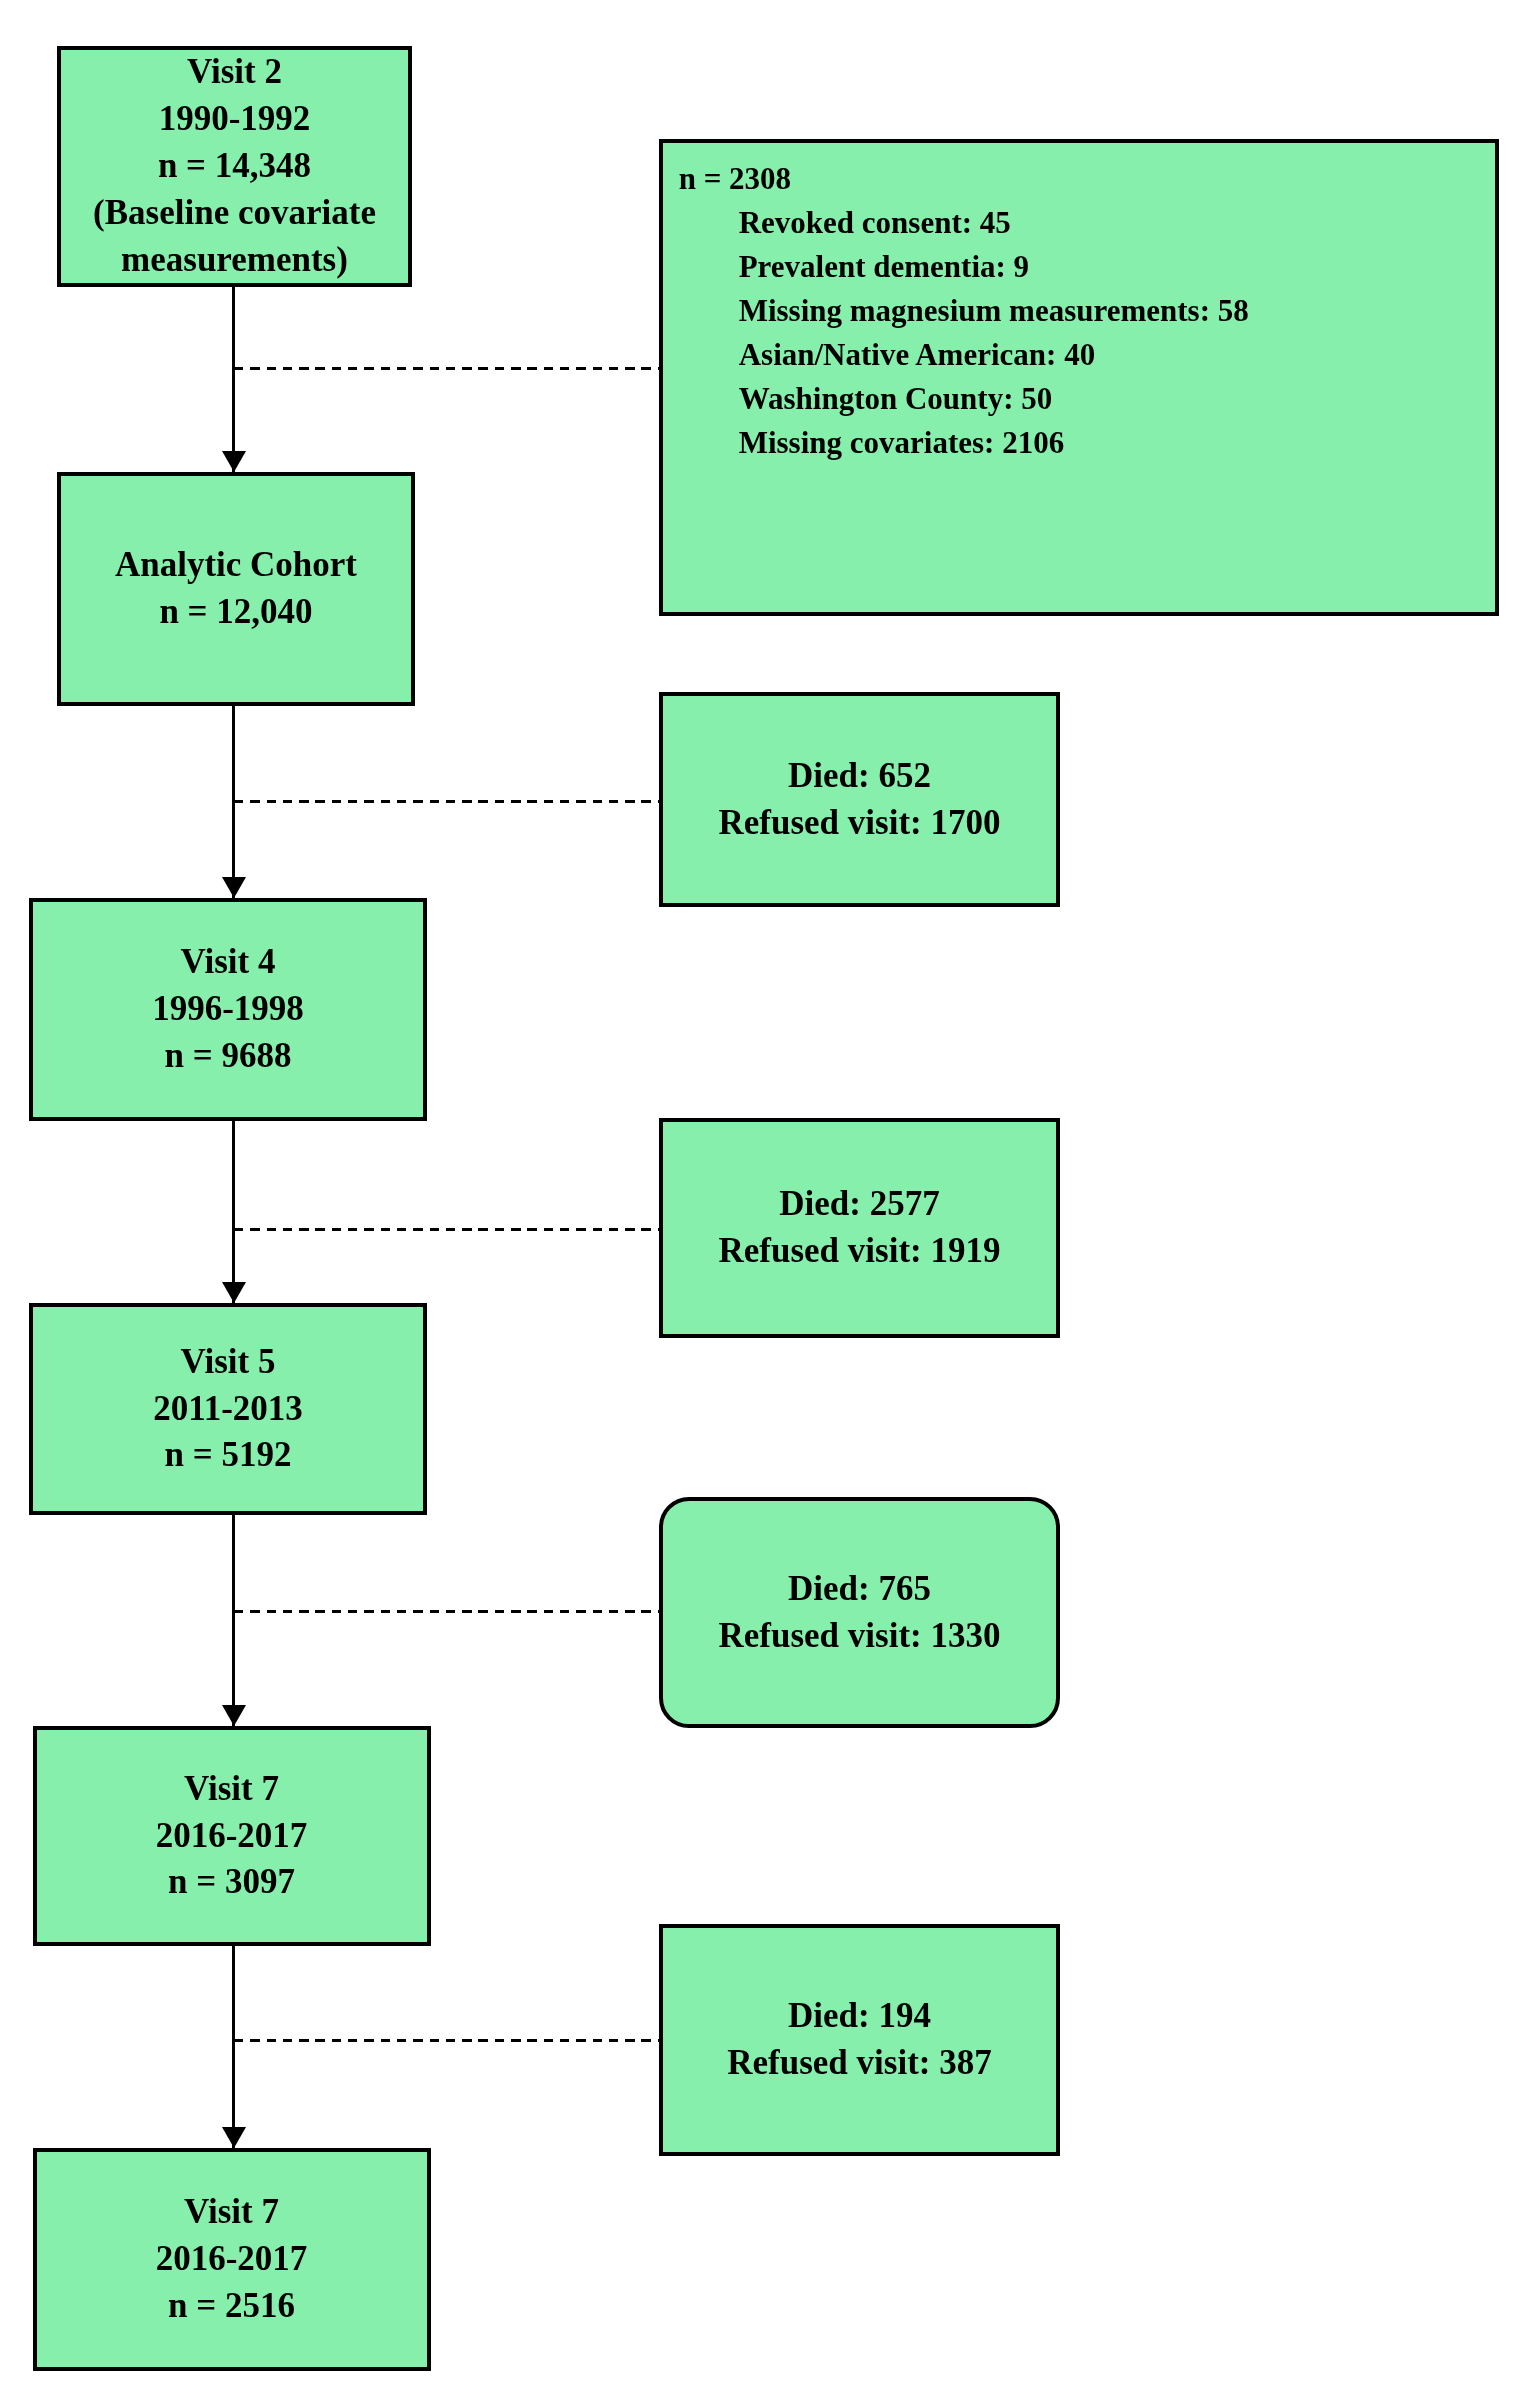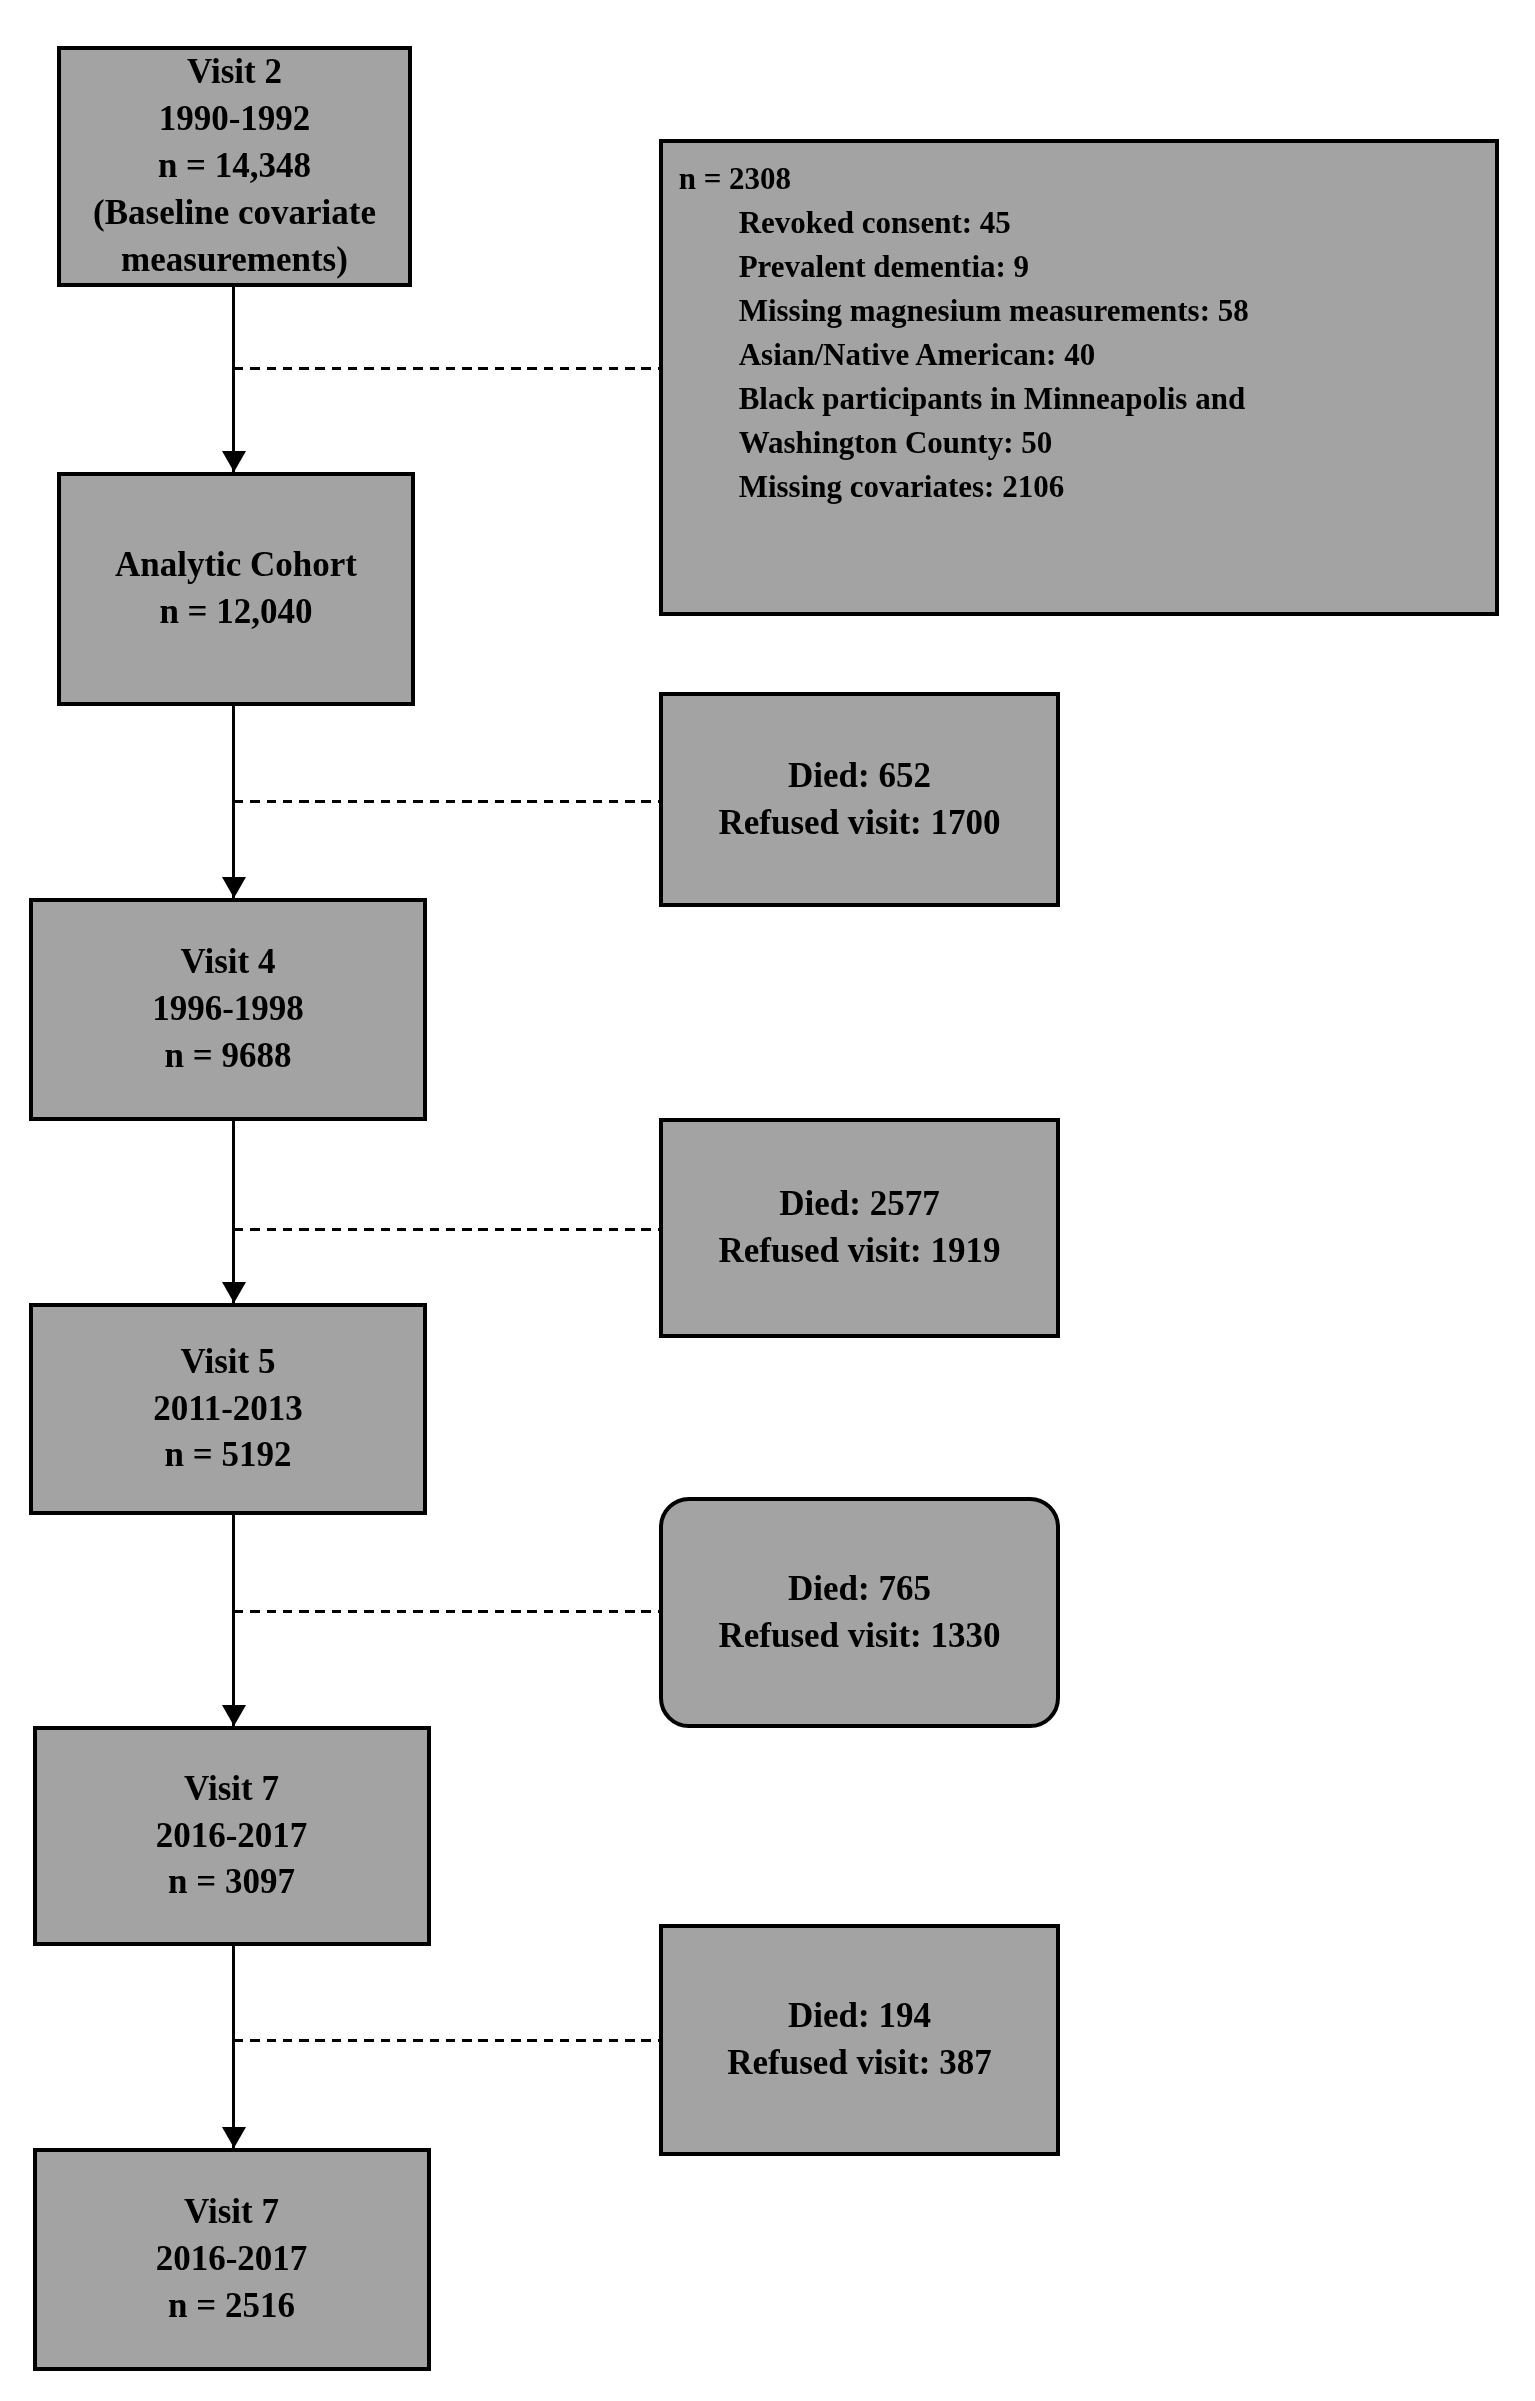--- a/index.html
+++ b/index.html
@@ -8,21 +8,21 @@
     width: 1535px;
     height: 2401px;
     background: #ffffff;
     font-family: "Liberation Serif", "DejaVu Serif", serif;
     font-weight: bold;
     color: #000000;
   }
   .box {
     position: absolute;
     border: 4.7px solid #000000;
-    background: #a3a3a3;
+    background: #86efac;
     box-sizing: border-box;
   }
   .center-box {
     display: flex;
     flex-direction: column;
     justify-content: center;
     align-items: center;
     text-align: center;
     font-size: 35px;
     line-height: 1.34;
@@ -99,21 +99,20 @@
     <div>n = 14,348</div>
     <div>(Baseline covariate measurements)</div>
   </div>
 
   <div class="box excl-box b-exclusion">
     <div>n = 2308</div>
     <div class="excl-item">Revoked consent: 45</div>
     <div class="excl-item">Prevalent dementia: 9</div>
     <div class="excl-item">Missing magnesium measurements: 58</div>
     <div class="excl-item">Asian/Native American: 40</div>
-    <div class="excl-item">Black participants in Minneapolis and</div>
     <div class="excl-item">Washington County: 50</div>
     <div class="excl-item">Missing covariates: 2106</div>
   </div>
 
   <div class="box center-box b-analytic">
     <div>Analytic Cohort</div>
     <div>n = 12,040</div>
   </div>
 
   <div class="box center-box b-died652">

